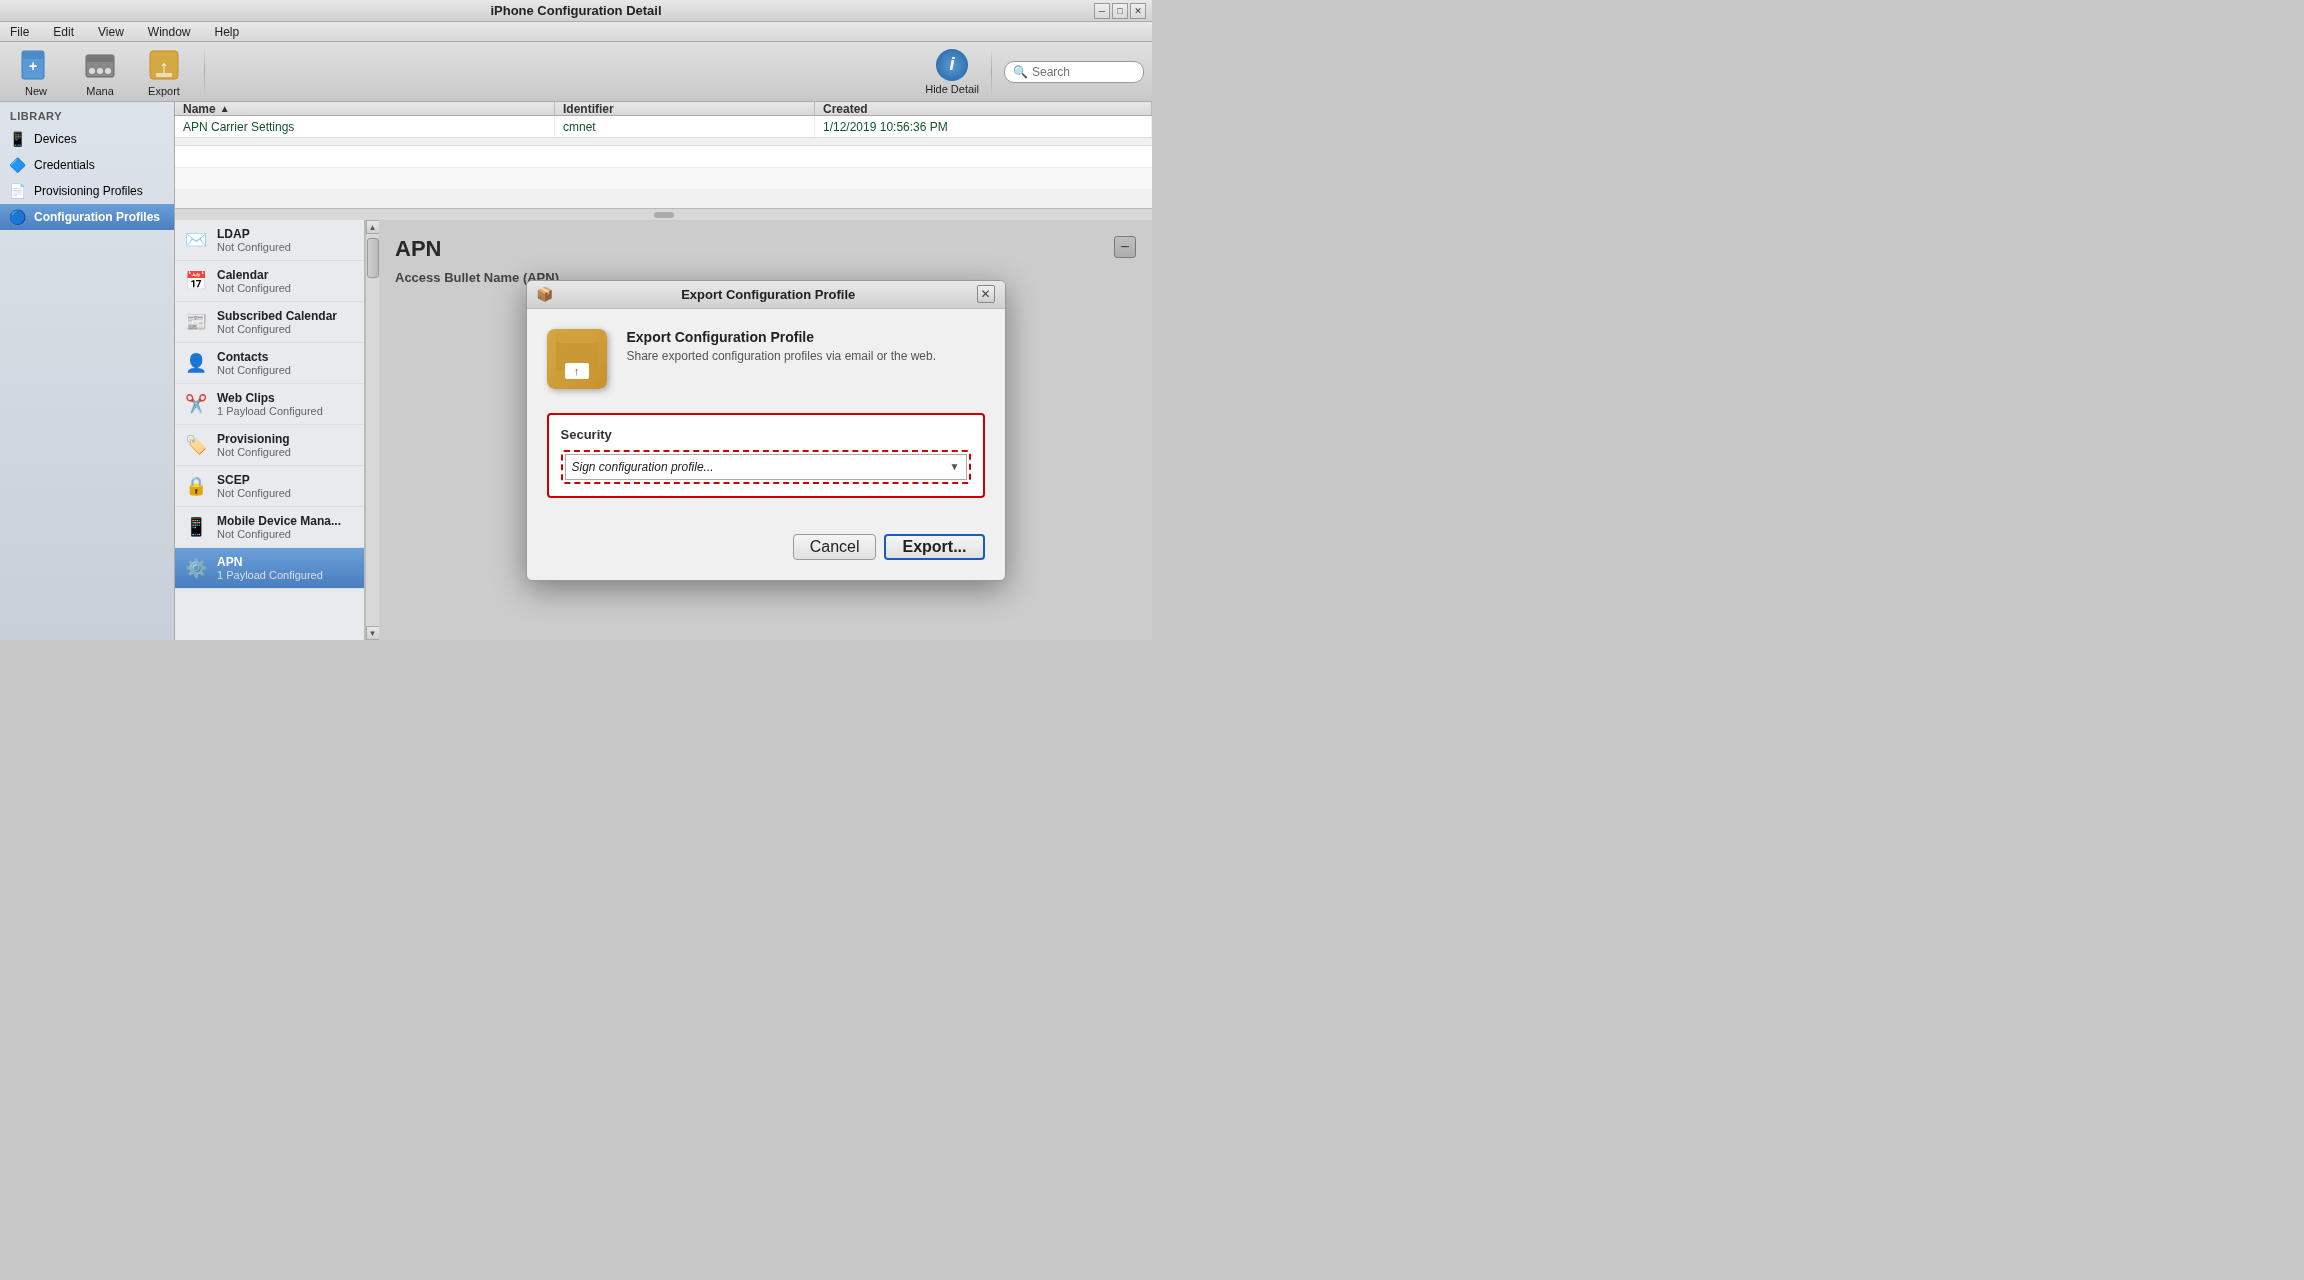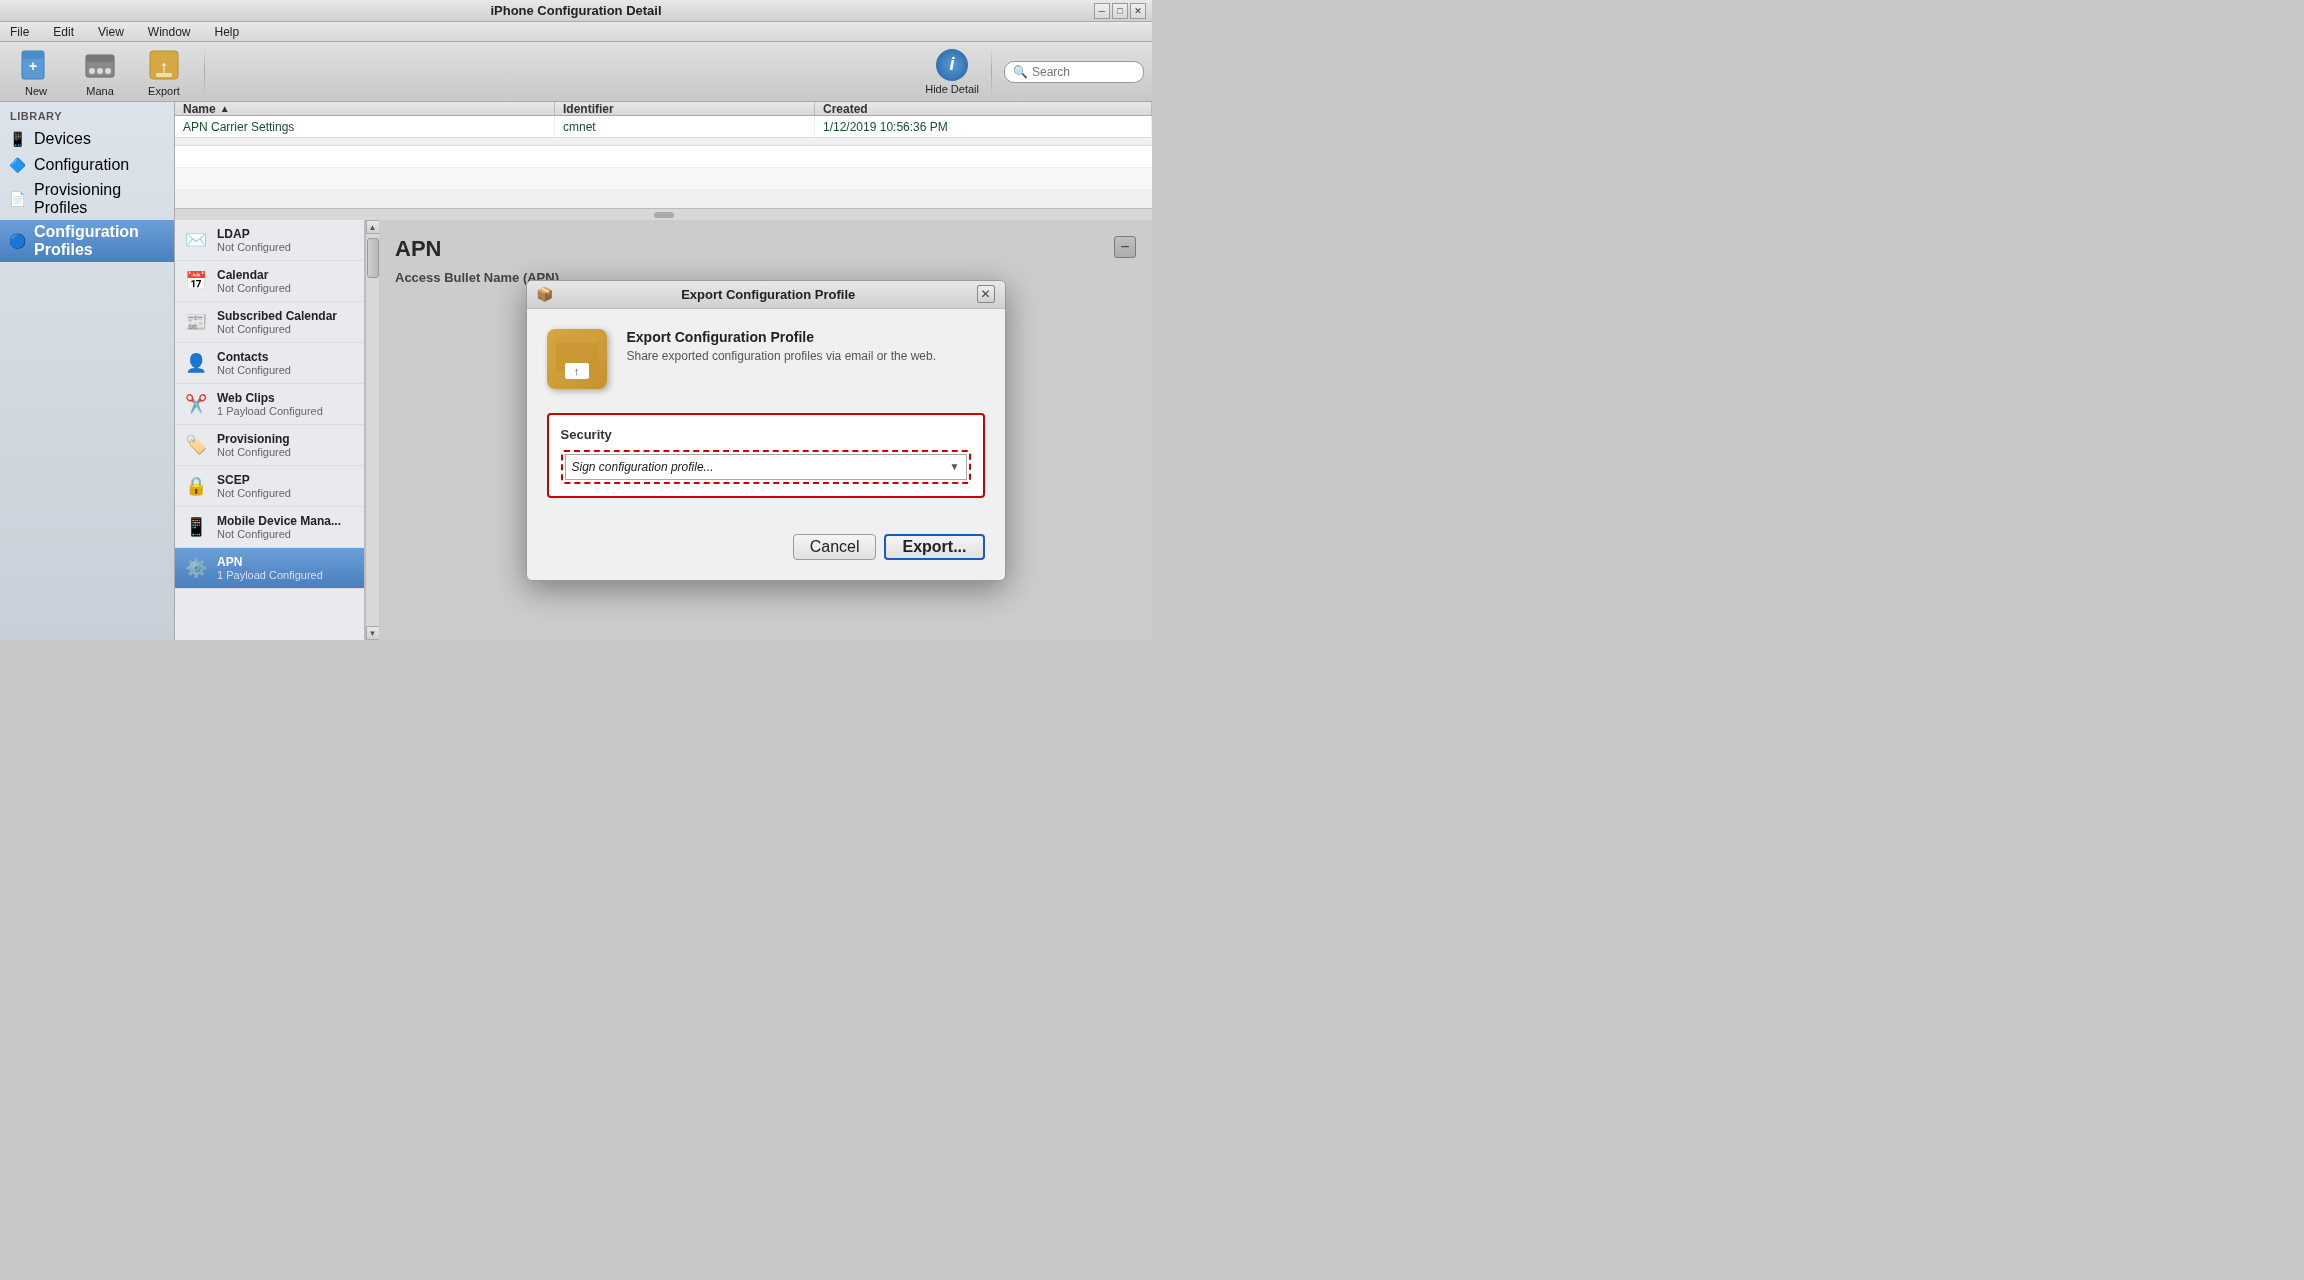--- a/index.html
+++ b/index.html
@@ -155,21 +155,21 @@
     .sidebar-item.active {
       background: linear-gradient(to bottom, #6a9fd8, #4a7fc0);
       color: white;
     }
     .sidebar-icon {
       width: 20px; height: 20px;
       display: flex; align-items: center; justify-content: center;
       font-size: 14px;
       flex-shrink: 0;
     }
-    .sidebar-label { font-size: 16px; }
+    .sidebar-label { font-size: 12px; }
     .sidebar-item.active .sidebar-label { color: white; font-weight: 600; }
     
     .content-area {
       flex: 1;
       display: flex;
       flex-direction: column;
       background: #f0f0f0;
       overflow: hidden;
       position: relative;
     }
@@ -512,21 +512,21 @@
 <div class="main-layout">
 
   <div class="sidebar">
     <div class="sidebar-section-title">LIBRARY</div>
     <div class="sidebar-item">
       <span class="sidebar-icon">📱</span>
       <span class="sidebar-label">Devices</span>
     </div>
     <div class="sidebar-item">
       <span class="sidebar-icon">🔷</span>
-      <span class="sidebar-label">Configuration</span>
+      <span class="sidebar-label">Credentials</span>
     </div>
     <div class="sidebar-item">
       <span class="sidebar-icon">📄</span>
       <span class="sidebar-label">Provisioning Profiles</span>
     </div>
     <div class="sidebar-item active">
       <span class="sidebar-icon">🔵</span>
       <span class="sidebar-label">Configuration Profiles</span>
     </div>
   </div>

